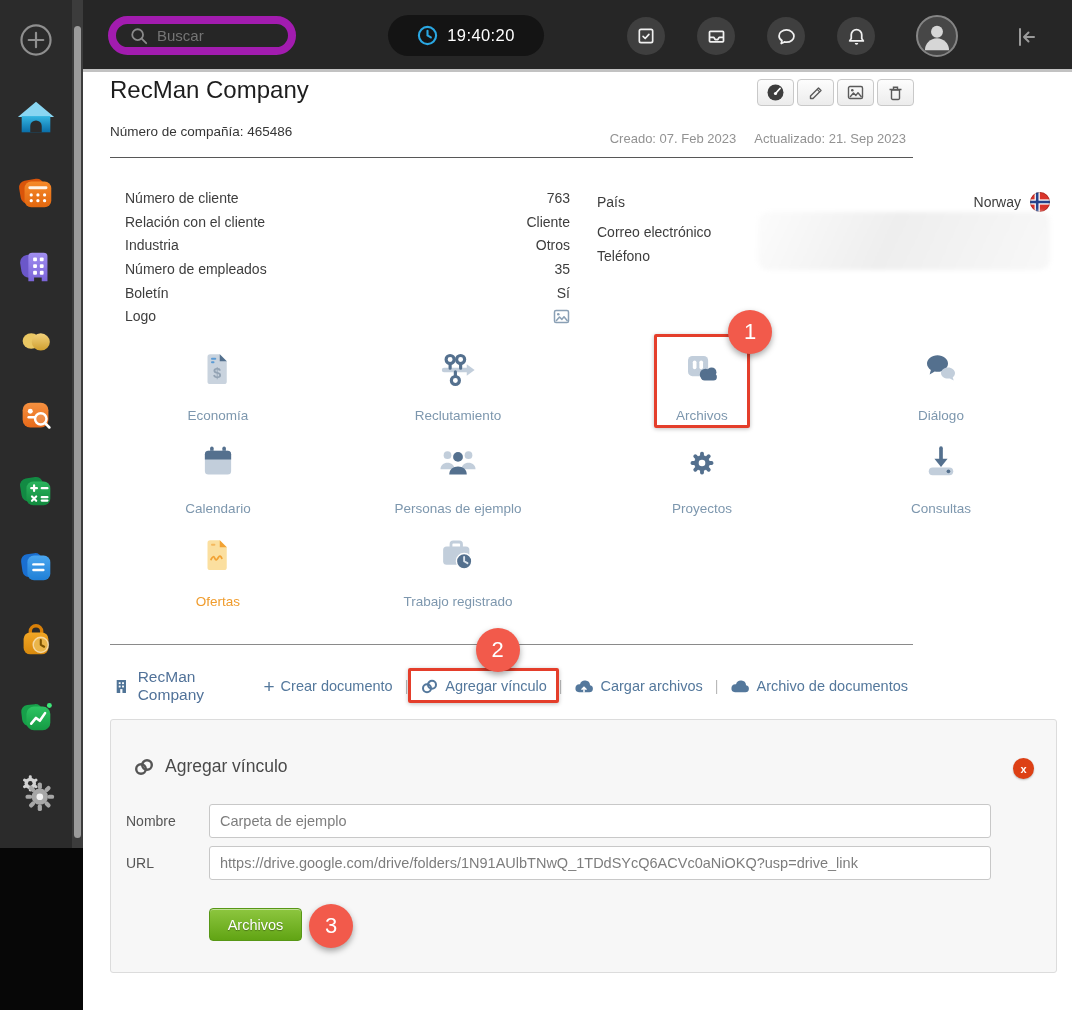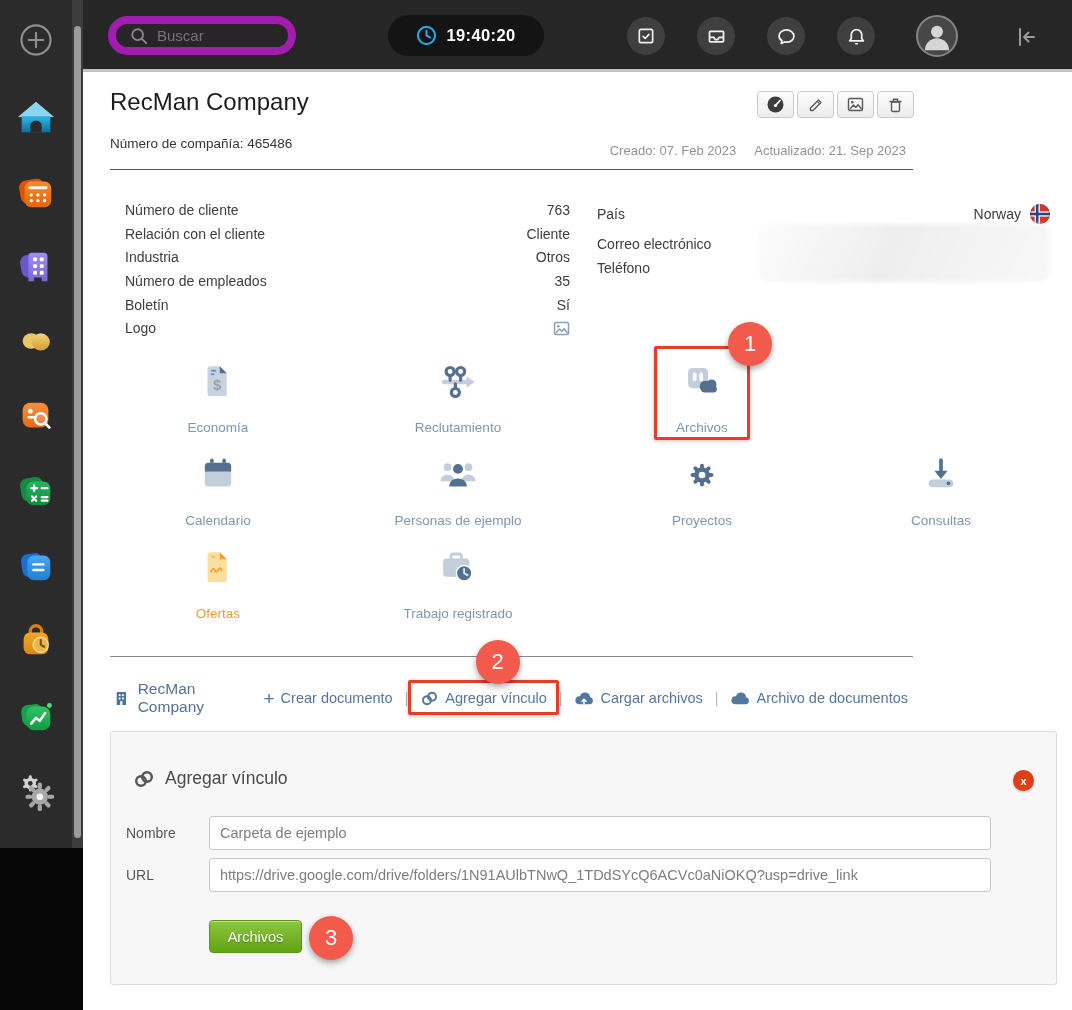--- a/index.html
+++ b/index.html
@@ -19,28 +19,28 @@
   
   .topbar { position:absolute; left:83px; top:0; width:989px; height:72px; background:#262626;
             border-bottom:3px solid #c2c2c2; z-index:3; }
   .search-pill { position:absolute; left:25px; top:16px; width:188px; height:39px; border:8px solid #a21caf;
             border-radius:20px; display:flex; align-items:center; gap:9px; padding-left:14px; }
   .search-pill input { background:transparent; border:none; outline:none; color:#c8c8c8; font-size:15px; width:130px;
             font-family:"Liberation Sans",sans-serif; }
   .search-pill input::placeholder { color:#757575; }
   .clock-pill { position:absolute; left:305px; top:15px; width:156px; height:41px; background:#141414; border-radius:21px;
             display:flex; align-items:center; justify-content:center; gap:9px; }
-  .clock-time { color:#fff; font-size:16.5px; font-weight:700; letter-spacing:.4px; }
+  .clock-time { color:#fff; font-size:16.5px; font-weight:400; letter-spacing:.4px; }
   .tb-circle { position:absolute; top:17px; width:38px; height:38px; border-radius:50%; background:#3f3f3f;
             display:flex; align-items:center; justify-content:center; cursor:pointer; }
   .avatar { position:absolute; top:15px; left:833px; width:42px; height:42px; border-radius:50%; background:#474747;
             border:2px solid #858585; display:flex; align-items:center; justify-content:center; overflow:hidden; cursor:pointer; }
   .collapse { position:absolute; top:24px; left:930px; width:26px; height:26px; cursor:pointer; }
   
-  .content { position:absolute; left:83px; top:72px; width:845px; height:938px; background:#fff; }
+  .content { position:absolute; left:83px; top:60px; width:845px; height:938px; background:#fff; }
   .page-title { position:absolute; left:27px; top:16px; font-size:24px; font-weight:400; color:#1d1d1d; }
   .page-sub { position:absolute; left:27px; top:64px; font-size:13.5px; color:#363636; }
   .action-group { position:absolute; right:14px; top:19px; display:flex; gap:3px; }
   .action-btn { width:37px; height:27px; border:1px solid #c9c9c9; border-radius:4px;
             background:linear-gradient(#fdfdfd,#ececec); display:flex; align-items:center; justify-content:center; cursor:pointer; }
   .dates { position:absolute; top:71px; right:22px; display:flex; gap:18px; color:#929292; font-size:13px; }
   .divider1 { position:absolute; left:27px; right:15px; top:97px; border-top:1px solid #575757; }
   .divider2 { position:absolute; left:27px; right:15px; top:584px; border-top:1px solid #8a8a8a; }
   .info-l { position:absolute; left:42px; top:126px; width:445px; font-size:14px; color:#3d3d3d; }
   .info-row { display:flex; justify-content:space-between; align-items:center; height:23.7px; }
@@ -452,20 +452,27 @@
         <rect x="13.5" y="13" width="4.2" height="10" rx="2.1" fill="#fff"></rect>
         <rect x="21" y="13" width="4.2" height="10" rx="2.1" fill="#fff"></rect>
         <g fill="#54708e">
           <circle cx="28" cy="29" r="6.5"></circle>
           <circle cx="35" cy="26.5" r="5.5"></circle>
           <rect x="23" y="28" width="18" height="8" rx="4"></rect>
         </g>
       </svg>
     <span class="tile-label">Archivos</span>
   </div>
+  <div class="tile" style="left:783px; top:288px">
+    <svg width="42" height="44" viewBox="0 0 48 48">
+        <path d="M20 7c-6.6 0-12 4.3-12 9.6 0 3 1.7 5.6 4.4 7.3L11 29l5.8-3.2c1 .2 2.1.3 3.2.3 6.6 0 12-4.3 12-9.6S26.6 7 20 7z" fill="#54708e"></path>
+        <path d="M32 21c-4.4 0-8 2.9-8 6.4 0 3.6 3.6 6.4 8 6.4.8 0 1.5-.1 2.2-.2l4.3 2.4-1.1-3.6c1.6-1.2 2.6-3 2.6-5 0-3.5-3.6-6.4-8-6.4z" fill="#c2cedb"></path>
+      </svg>
+    <span class="tile-label">Diálogo</span>
+  </div>
 
   <div class="tile" style="left:60px; top:381px">
     <svg width="42" height="44" viewBox="0 0 48 48">
         <rect x="15" y="5" width="4" height="8" rx="2" fill="#54708e"></rect>
         <rect x="29" y="5" width="4" height="8" rx="2" fill="#54708e"></rect>
         <rect x="9" y="10" width="30" height="27" rx="4" fill="#c2cedb"></rect>
         <path d="M9 14a4 4 0 0 1 4-4h22a4 4 0 0 1 4 4v6H9z" fill="#54708e"></path>
       </svg>
     <span class="tile-label">Calendario</span>
   </div>

